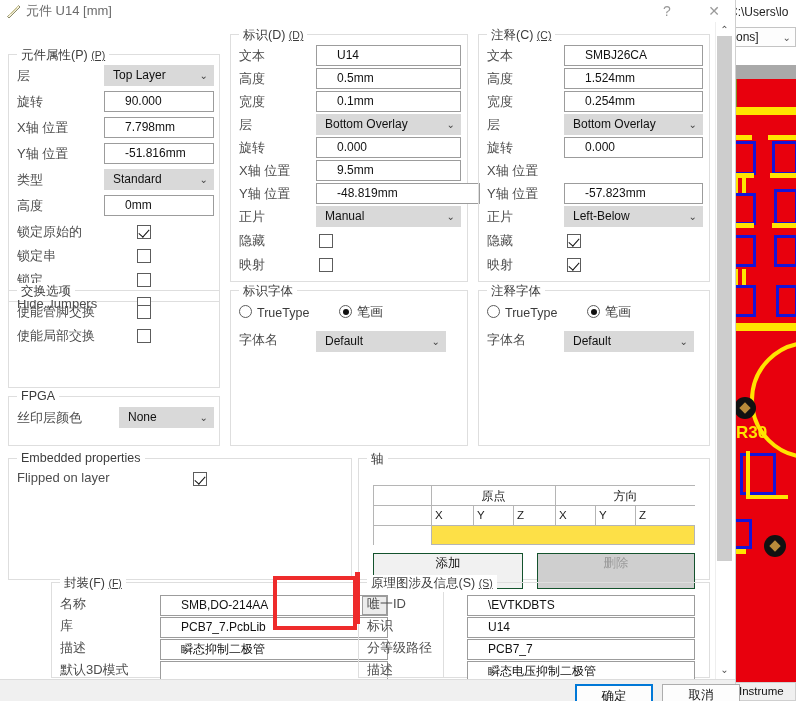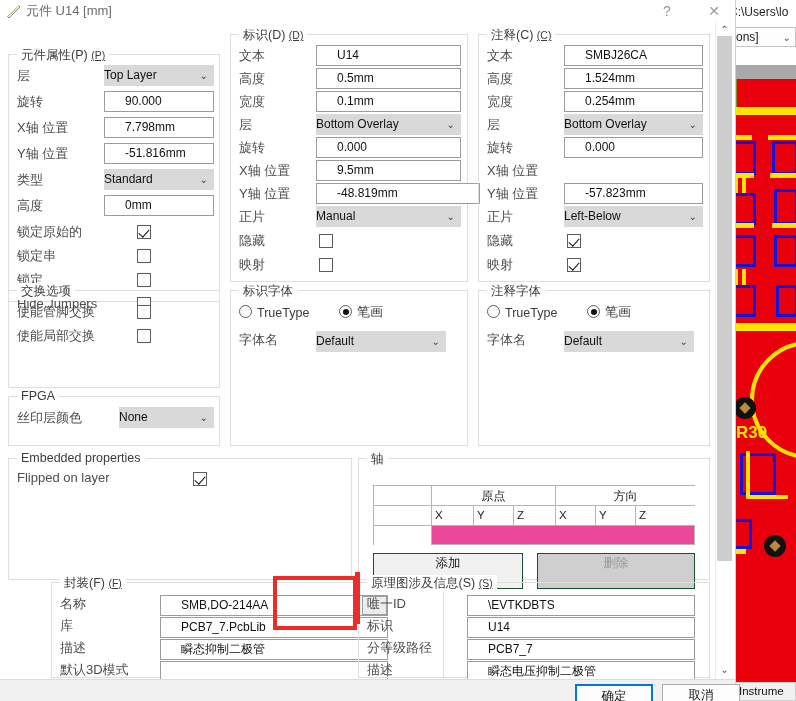--- a/index.html
+++ b/index.html
@@ -63,31 +63,31 @@
   
   .gb{position:absolute;border:1px solid #dedede;box-sizing:border-box;background:transparent;}
   .gb > .gb-title{position:absolute;top:-8px;left:8px;background:#ffffff;padding:0 4px;font-size:12.5px;color:#3c3c3c;
                   white-space:nowrap;font-weight:normal;}
   .gb > .gb-title .acc{font-size:10.5px;}
   .gb > .gb-title .acc u{text-decoration:underline;}
   .lbl{position:absolute;font-size:13px;color:#4d4d4d;line-height:22px;white-space:nowrap;}
   .txt{position:absolute;height:21px;background:#ffffff;border:1px solid #9c9c9c;box-sizing:border-box;
        font-size:12px;color:#111;line-height:19px;padding-left:20px;white-space:nowrap;overflow:hidden;}
   .cmb{position:absolute;height:21px;background:#d9d9d9;border:none;box-sizing:border-box;
-       font-size:12px;color:#111;line-height:21px;padding-left:0;white-space:nowrap;overflow:hidden;}
+       font-size:12px;color:#111;line-height:21px;padding-left:9px;white-space:nowrap;overflow:hidden;}
   .cmb .chev{position:absolute;right:6px;top:0;font-size:10px;color:#444;line-height:21px;}
   .chk{position:absolute;width:14px;height:14px;background:#ffffff;border:1px solid #5c5c5c;box-sizing:border-box;}
   .chk.on:after{content:"";position:absolute;left:3px;top:1px;width:5px;height:9px;border:solid #111;
                 border-width:0 1.6px 1.6px 0;transform:rotate(42deg);}
   .rad{position:absolute;width:13px;height:13px;border:1px solid #5c5c5c;border-radius:50%;box-sizing:border-box;background:#fff;}
   .rad.on:after{content:"";position:absolute;left:2.5px;top:2.5px;width:6px;height:6px;border-radius:50%;background:#111;}
   .radlbl{position:absolute;font-size:12.5px;color:#3c3c3c;line-height:14px;white-space:nowrap;}
 
   
-  .axtab{position:absolute;border:1px solid #b5b5b5;box-sizing:border-box;background:#ec4899;text-decoration:underline;}
+  .axtab{position:absolute;border:1px solid #b5b5b5;box-sizing:border-box;background:#fde047;text-decoration:underline;}
   .axtab .hcell{position:absolute;box-sizing:border-box;border-right:1px solid #b5b5b5;border-bottom:1px solid #b5b5b5;
                 font-size:12px;color:#222;text-align:center;line-height:20px;background:#fff;}
   .axtab .scell{position:absolute;box-sizing:border-box;border-right:1px solid #b5b5b5;border-bottom:1px solid #b5b5b5;
                 font-size:11.5px;color:#222;text-align:left;padding-left:3px;line-height:19px;background:#fff;}
   .axbtn{position:absolute;height:36px;border:1px solid #14532d;box-sizing:border-box;text-align:center;
          font-size:12.5px;line-height:19px;}
   .axbtn.enabled{background:#f1f1f1;color:#111;}
   .axbtn.disabled{background:#cfcfcf;color:#9a9a9a;}
 
   .dots-btn{position:absolute;width:25px;height:19px;background:#ececec;border:1px solid #9c9c9c;box-sizing:border-box;

